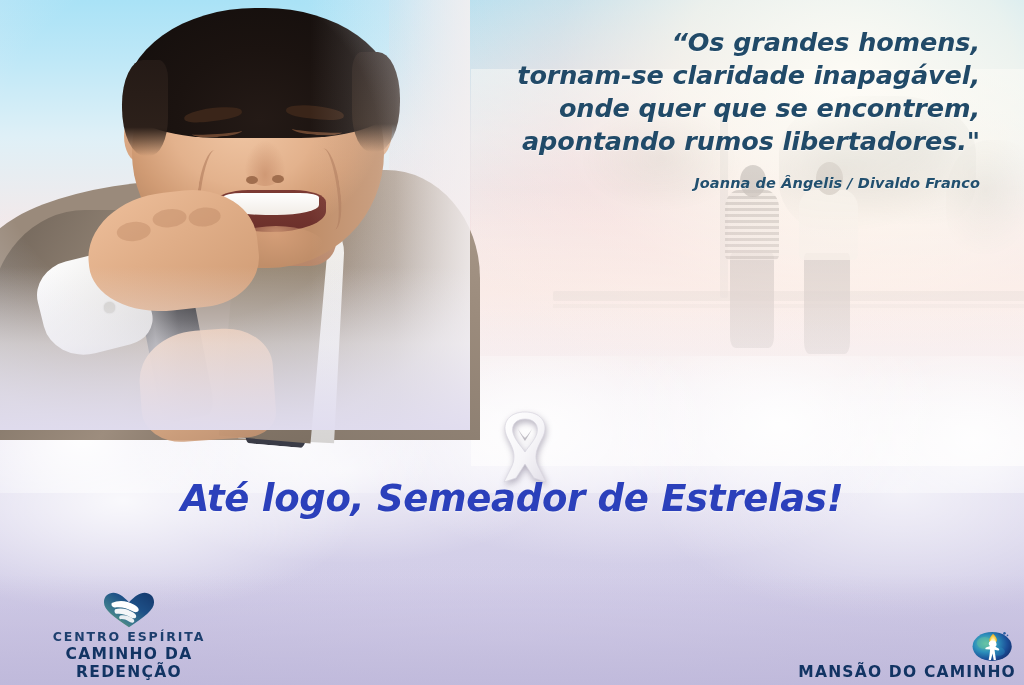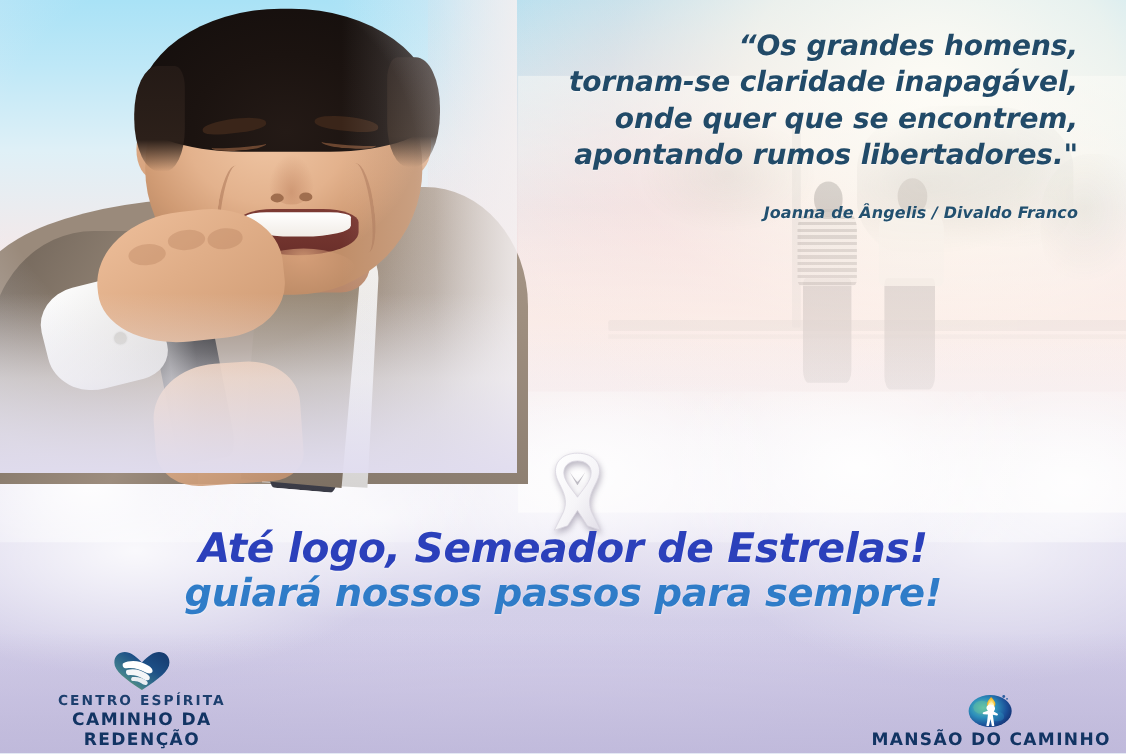--- a/index.html
+++ b/index.html
@@ -262,21 +262,21 @@
     font-style:italic;
     font-weight:bold;
     font-size:25.5px;
     line-height:33px;
     letter-spacing:-.1px;
     color:#214a68;
     white-space:nowrap;
     text-shadow:0 1px 1px rgba(255,255,255,.55);
   }
   .quote-attr{
-    margin-top:28px;
+    margin-top:17px;
     font-family:"DejaVu Sans", sans-serif;
     font-style:italic;
     font-weight:bold;
     font-size:14.5px;
     color:#22506f;
     letter-spacing:.1px;
     text-shadow:0 1px 1px rgba(255,255,255,.5);
   }
 
   
@@ -301,21 +301,21 @@
   .hl1{ font-size:37px; line-height:42px; color:#2b40bb; }
   .hl2{ font-size:35px; line-height:40px; color:#2751c2; }
   .hl3{ font-size:35px; line-height:40px; color:#2f7cc8; }
 
   
   .logo{
     position:absolute; bottom:4px;
     display:flex; flex-direction:column; align-items:center;
   }
   .logo-left{ left:14px; width:230px; }
-  .logo-right{ right:8px; width:230px; }
+  .logo-right{ right:8px; width:230px;align-items:flex-end; }
   .logo-mark{ height:38px; display:flex; align-items:flex-end; justify-content:center; }
   .logo-txt{ text-align:center; }
   .logo-l1{
     font-family:"DejaVu Sans", sans-serif;
     font-weight:bold; font-size:12.5px; letter-spacing:1.9px;
     color:#1d3f6e;
   }
   .logo-l2{
     font-family:"DejaVu Sans", sans-serif;
     font-weight:bold; font-size:15.5px; letter-spacing:1.3px;
@@ -416,21 +416,20 @@
         </linearGradient>
       </defs>
       <path d="M31 2 C16 2 8 12 12 24 C15 33 24 42 18 56 L10 72 L22 68 L31 54 L40 68 L52 72 L44 56 C38 42 47 33 50 24 C54 12 46 2 31 2 Z
                M31 9 C40 9 45 15 43 23 C41 30 35 36 31 42 C27 36 21 30 19 23 C17 15 22 9 31 9 Z" fill="url(#rgrad)" stroke="#d9d6e0" stroke-width="0.7"></path>
       <path d="M24 19 C27 24 31 28 31 28 C31 28 35 24 38 19 C35 25 31 31 31 31 C31 31 27 25 24 19 Z" fill="#8e8a97" opacity=".55"></path>
     </svg>
   </div>
 
   <div class="headline">
     <div class="hl hl1">Até logo, Semeador de Estrelas!</div>
-    <div class="hl hl3">guiará nossos passos para sempre!</div>
   </div>
 
   <div class="logo logo-left">
     <div class="logo-mark">
       <svg viewBox="0 0 64 44" width="56" height="38" aria-hidden="true">
         <defs>
           <linearGradient id="hgrad" x1="0" y1="1" x2="1" y2="0">
             <stop offset="0%" stop-color="#8fb23a"></stop>
             <stop offset="30%" stop-color="#3f7e8e"></stop>
             <stop offset="62%" stop-color="#1d4f86"></stop>

